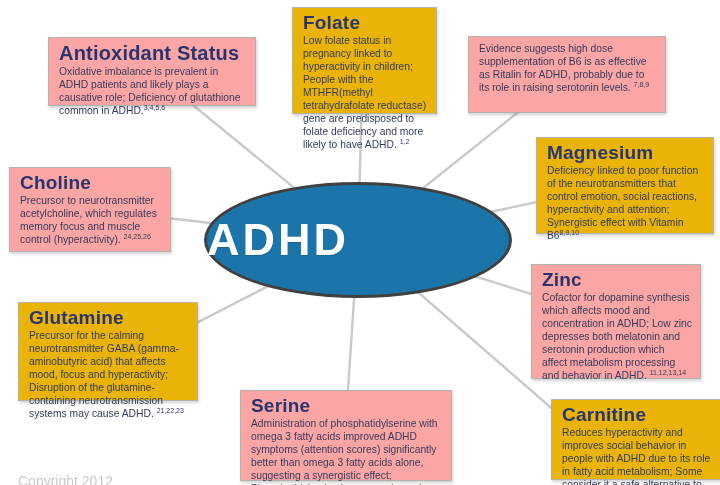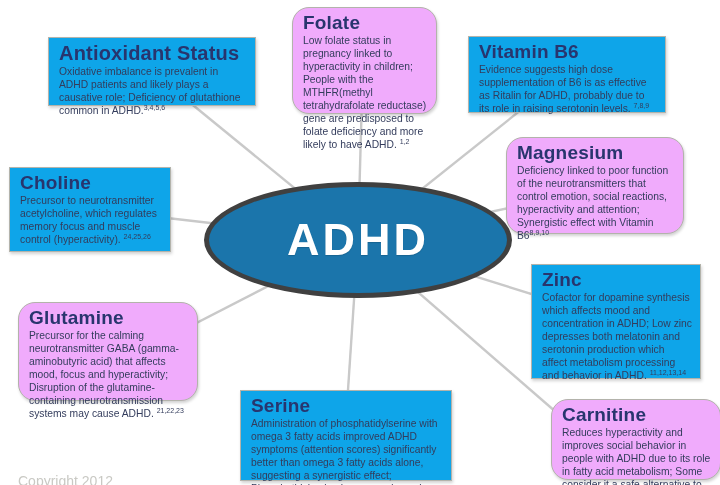--- a/index.html
+++ b/index.html
@@ -8,48 +8,48 @@
     background:#ffffff;
     font-family:"Liberation Sans", sans-serif;
   }
   #connector-layer{position:absolute;left:0;top:0;z-index:0;}
   .node{
     position:absolute;z-index:2;box-sizing:border-box;
     border:1px solid #b3b3ab;
     padding:5px 8px 4px 10px;
     box-shadow:1px 2px 3px rgba(0,0,0,0.18);
   }
-  .node.yellow{background:#0ea5e9;}
-  .node.blue{background:#f0abfc;border-radius:17px;}
+  .node.yellow{background:#fca5a5;}
+  .node.blue{background:#eab308;}
   .node h2{
     margin:0 0 1px 0;
     font-size:19px;font-weight:bold;color:#28356e;
     letter-spacing:0.2px;line-height:1.05;
   }
   .node p{
     margin:0;font-size:10.3px;line-height:1.27;color:#333c5c;
   }
   .node sup{font-size:7px;color:#333c5c;}
   #n-antioxidant{left:48px;top:37px;width:208px;height:69px;}
   #n-antioxidant h2{font-size:20px;}
   #n-folate{left:292px;top:7px;width:145px;height:107px;}
   #n-vitaminb6{left:468px;top:36px;width:198px;height:77px;}
-  #n-magnesium{left:506px;top:137px;width:178px;height:97px;}
+  #n-magnesium{left:536px;top:137px;width:178px;height:97px;}
   #n-zinc{left:531px;top:264px;width:170px;height:115px;}
   #n-carnitine{left:503px;top:399px;width:170px;height:81px;margin-left:48px;}
   #n-serine{left:240px;top:390px;width:212px;height:91px;}
   #n-glutamine{left:18px;top:302px;width:180px;height:99px;}
   #n-choline{left:9px;top:167px;width:162px;height:85px;}
   #center-ellipse{
     position:absolute;z-index:3;box-sizing:border-box;
     left:204px;top:182px;width:308px;height:116px;
     background:#1b75ab;
-    border:5px solid #404040;
+    border:3px solid #404040;
     border-radius:50%;
-    display:flex;align-items:center;justify-content:center;
+    display:flex;align-items:center;
   }
   #center-ellipse span{
     color:#ffffff;font-weight:bold;font-size:45px;letter-spacing:3px;
     text-shadow:0 1px 1px rgba(0,0,0,0.15);
   }
   #footer-copyright{
     position:absolute;z-index:1;left:18px;top:473px;
     font-size:14px;color:#c9c9c4;white-space:nowrap;
   }
 </style>
@@ -74,21 +74,20 @@
   <h2>Antioxidant Status</h2>
   <p><span>Oxidative imbalance is prevalent in ADHD patients and likely plays a causative role; Deficiency of glutathione common in ADHD.</span><sup>3,4,5,6</sup></p>
 </div>
 
 <div class="node blue" id="n-folate">
   <h2>Folate</h2>
   <p><span>Low folate status in pregnancy linked to hyperactivity in children; People with the MTHFR(methyl tetrahydrafolate reductase) gene are predisposed to folate deficiency and more likely to have ADHD.</span> <sup>1,2</sup></p>
 </div>
 
 <div class="node yellow" id="n-vitaminb6">
-  <h2>Vitamin B6</h2>
   <p><span>Evidence suggests high dose supplementation of B6 is as effective as Ritalin for ADHD, probably due to its role in raising serotonin levels.</span> <sup>7,8,9</sup></p>
 </div>
 
 <div class="node blue" id="n-magnesium">
   <h2>Magnesium</h2>
   <p><span>Deficiency linked to poor function of the neurotransmitters that control emotion, social reactions, hyperactivity and attention; Synergistic effect with Vitamin B6</span><sup>8,9,10</sup></p>
 </div>
 
 <div class="node yellow" id="n-zinc">
   <h2>Zinc</h2>

